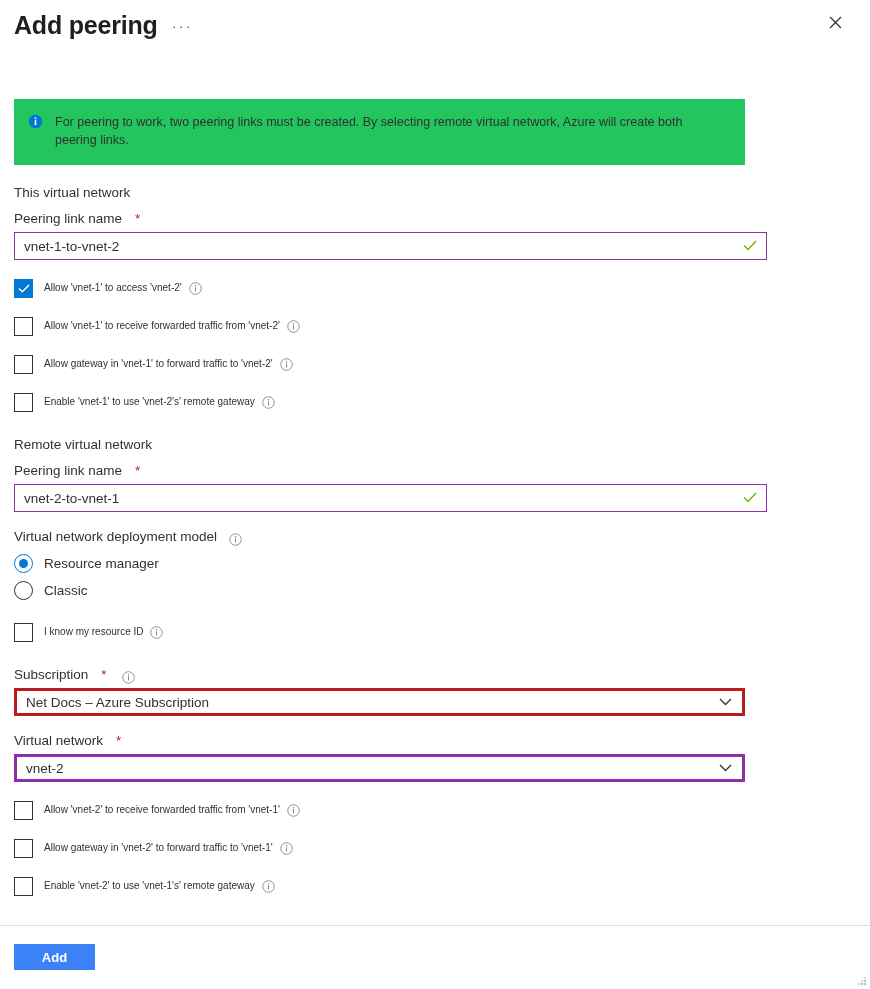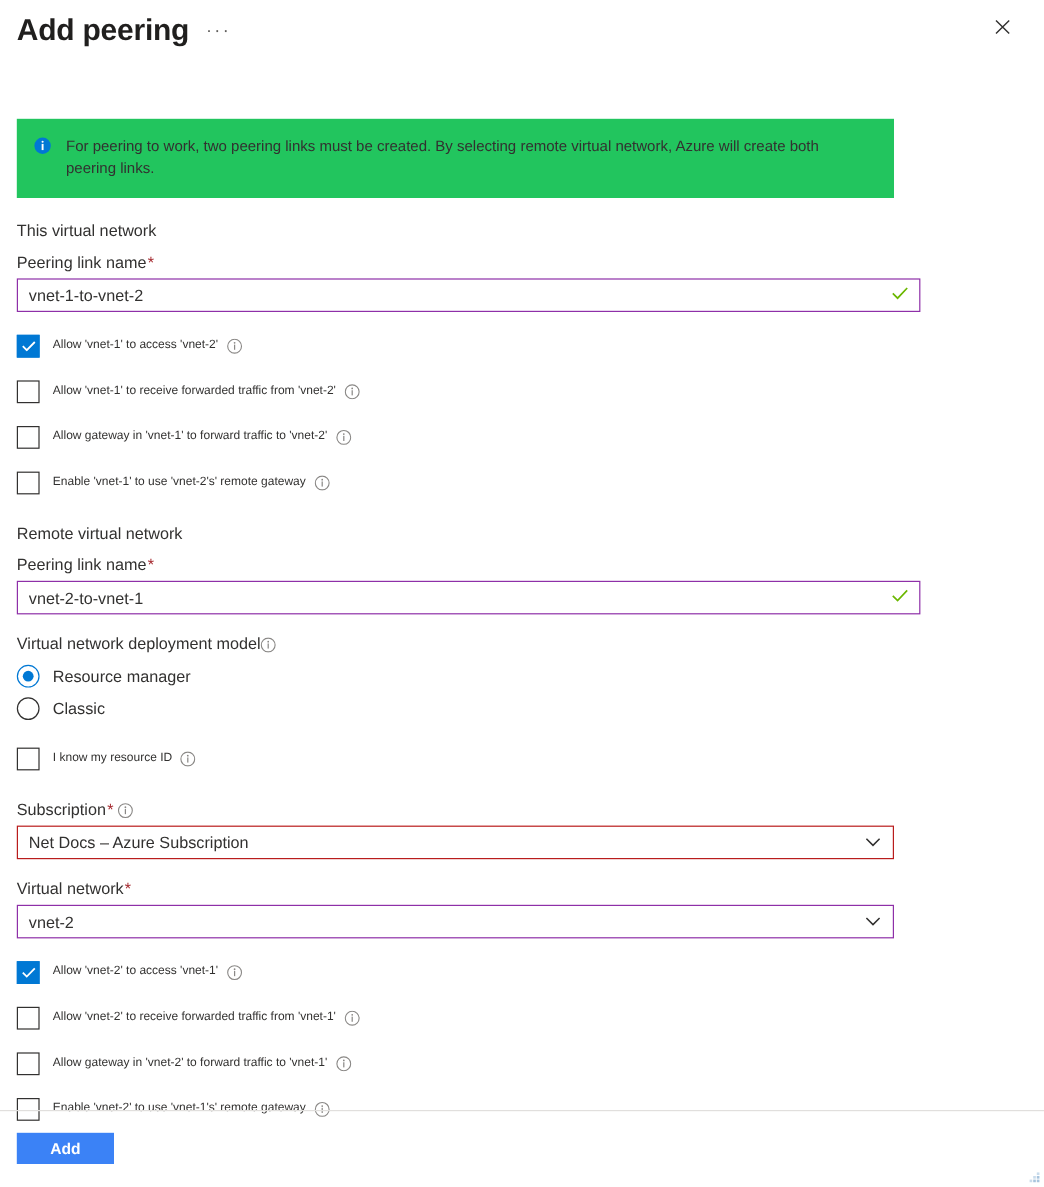--- a/index.html
+++ b/index.html
@@ -47,21 +47,21 @@
   }
 
   
   .form { position: absolute; left: 14px; top: 184px; width: 731px; }
 
   .section-head {
     font-size: 13.5px; color: #323130; line-height: 18px; margin-bottom: 8px;
   }
   .field-label {
     font-size: 13.5px; color: #323130; line-height: 18px;
-    margin-bottom: 4px; display: flex; align-items: center; gap: 0;
+    margin-bottom: 4px; display: flex; align-items: flex-end; gap: 12px;
   }
   .req { color: #a4262c; font-size: 13.5px; margin-left: 1px; }
 
   .textbox {
     position: relative; width: 753px; height: 28px;
     border: 1px solid #8e2fa8; background: #fff;
     display: flex; align-items: center;
   }
   .textbox input {
     border: none; outline: none; background: transparent;
@@ -69,21 +69,21 @@
     font-size: 13.5px; color: #323130;
     padding: 0 30px 0 9px; width: 100%; height: 100%;
   }
   .valid-check {
     position: absolute; right: 9px; top: 50%; transform: translateY(-50%);
     pointer-events: none;
   }
 
   .selectbox {
     position: relative; width: 731px; height: 28px;
-    border: 1px solid #b91c1c; background: #fff;
+    border: 3px solid #b91c1c; background: #fff;
     display: flex; align-items: center; cursor: pointer;
   }
   .selectbox.accent { border-color: #8e2fa8; }
   .selectbox .sel-value {
     font-size: 13.5px; color: #323130; padding-left: 9px;
     white-space: nowrap; overflow: hidden; text-overflow: ellipsis;
     flex: 1;
   }
   .chevron { margin-right: 10px; display: flex; align-items: center; }
 
@@ -330,37 +330,20 @@
     </div>
     <div class="selectbox accent">
       <span class="sel-value">vnet-2</span>
       <span class="chevron">
         <svg width="13" height="8" viewBox="0 0 13 8">
             <path d="M1 1 L6.5 6.5 L12 1" stroke="#323130" stroke-width="1.3" fill="none"></path>
           </svg>
       </span>
     </div>
 
-    <div class="cb-row">
-      <div class="cb-box checked">
-        <svg width="12" height="9" viewBox="0 0 12 9">
-            <path d="M1 4.5 L4.3 7.8 L11 1" stroke="#ffffff" stroke-width="1.5" fill="none"></path>
-          </svg>
-      </div>
-      <div class="cb-label">
-        <span>Allow 'vnet-2' to access 'vnet-1'</span>
-        <span class="info-i">
-          <svg width="13" height="13" viewBox="0 0 14 14">
-              <circle cx="7" cy="7" r="6.2" fill="none" stroke="#8a8886" stroke-width="1"></circle>
-              <circle cx="7" cy="4" r="0.8" fill="#8a8886"></circle>
-              <rect x="6.45" y="5.6" width="1.1" height="4.6" fill="#8a8886"></rect>
-            </svg>
-        </span>
-      </div>
-    </div>
 
     <div class="cb-row">
       <div class="cb-box"></div>
       <div class="cb-label">
         <span>Allow 'vnet-2' to receive forwarded traffic from 'vnet-1'</span>
         <span class="info-i">
           <svg width="13" height="13" viewBox="0 0 14 14">
               <circle cx="7" cy="7" r="6.2" fill="none" stroke="#8a8886" stroke-width="1"></circle>
               <circle cx="7" cy="4" r="0.8" fill="#8a8886"></circle>
               <rect x="6.45" y="5.6" width="1.1" height="4.6" fill="#8a8886"></rect>

